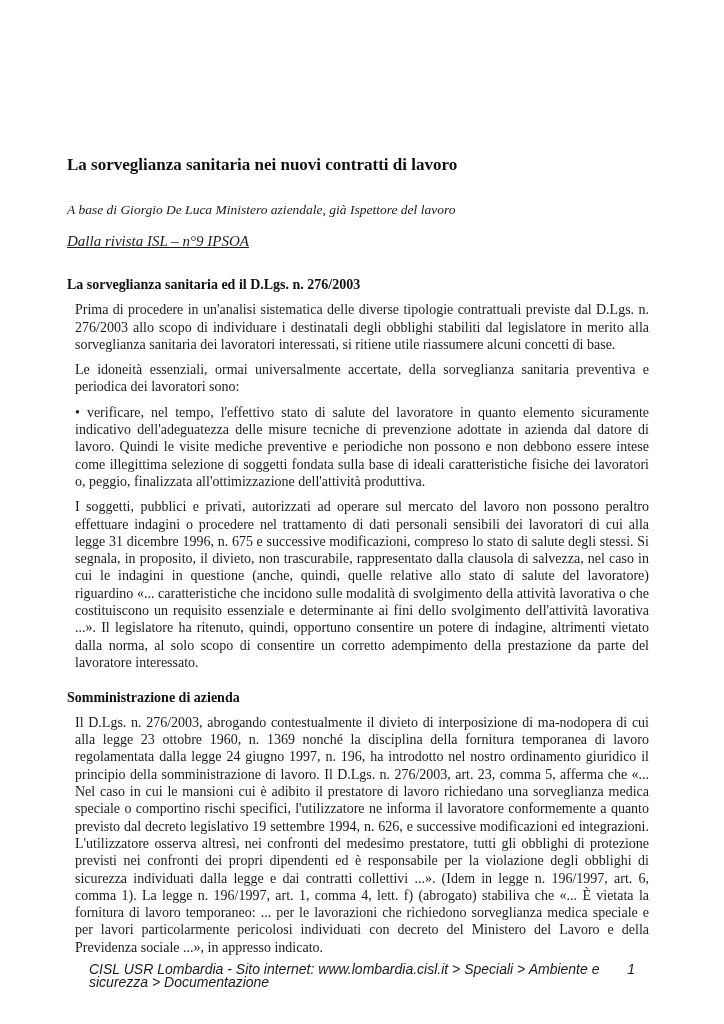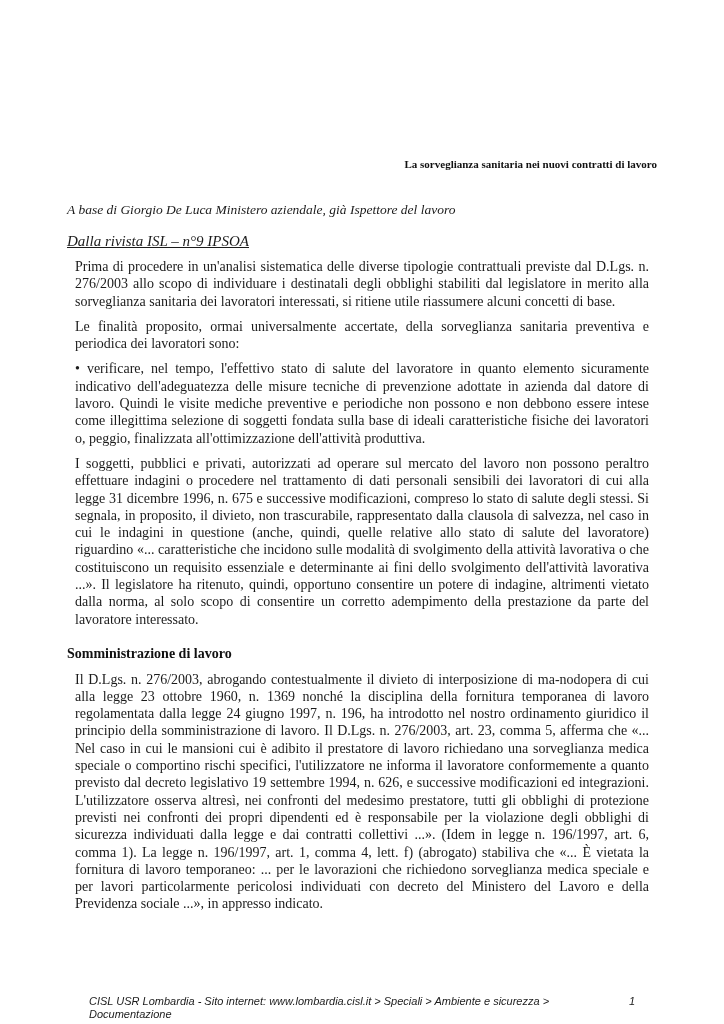--- a/index.html
+++ b/index.html
@@ -15,24 +15,24 @@
     font-family: "Liberation Serif", serif;
     color: #1b1b1b;
     overflow: hidden;
     box-sizing: border-box;
   }
   .content {
     padding: 154px 67px 0 67px;
   }
   h1.doc-title {
     margin: 0;
-    font-size: 11px;
+    font-size: 17px;
     line-height: 21px;
     font-weight: bold;
-    text-align: right;
+    text-align: left;
     color: #111111;
   }
   p.byline {
     margin: 26px 0 0 0;
     font-style: italic;
     font-size: 13.5px;
     line-height: 17px;
   }
   p.byline .author {
     font-weight: normal;
@@ -66,52 +66,52 @@
   .footer {
     position: absolute;
     top: 963px;
     left: 89px;
     right: 89px;
     display: flex;
     justify-content: space-between;
     align-items: baseline;
     font-family: "Liberation Sans", sans-serif;
     font-style: italic;
-    font-size: 11px;
+    font-size: 14px;
     line-height: 13px;
     color: #1b1b1b;
-    margin-top: 32px;
   }
   .footer .page-number {
     padding-left: 20px;
   }
 </style>
 </head>
 <body>
 
 <div class="page">
   <div class="content">
 
     <h1 class="doc-title">La sorveglianza sanitaria nei nuovi contratti di lavoro</h1>
 
     <p class="byline"><span>A base di </span><span class="author">Giorgio De Luca</span><span> Ministero aziendale, già Ispettore del lavoro</span></p>
 
     <p class="source-line">Dalla rivista ISL – n°9 IPSOA</p>
 
+    <h2 class="section-heading">La sorveglianza sanitaria ed il D.Lgs. n. 276/2003</h2>
 
     <p class="body-text">Prima di procedere in un'analisi sistematica delle diverse tipologie contrattuali previste dal D.Lgs. n. 276/2003 allo scopo di individuare i destinatali degli obblighi stabiliti dal legislatore in merito alla sorveglianza sanitaria dei lavoratori interessati, si ritiene utile riassumere alcuni concetti di base.</p>
 
-    <p class="body-text">Le finalità proposito, ormai universalmente accertate, della sorveglianza sanitaria preventiva e periodica dei lavoratori sono:</p>
+    <p class="body-text">Le idoneità essenziali, ormai universalmente accertate, della sorveglianza sanitaria preventiva e periodica dei lavoratori sono:</p>
 
 
     <p class="body-text bullet-line"><span class="bullet-marker">•</span><span>verificare, nel tempo, l'effettivo stato di salute del lavoratore in quanto elemento sicuramente indicativo dell'adeguatezza delle misure tecniche di prevenzione adottate in azienda dal datore di lavoro. Quindi le visite mediche preventive e periodiche non possono e non debbono essere intese come illegittima selezione di soggetti fondata sulla base di ideali caratteristiche fisiche dei lavoratori o, peggio, finalizzata all'ottimizzazione dell'attività produttiva.</span></p>
 
     <p class="body-text">I soggetti, pubblici e privati, autorizzati ad operare sul mercato del lavoro non possono peraltro effettuare indagini o procedere nel trattamento di dati personali sensibili dei lavoratori di cui alla legge 31 dicembre 1996, n. 675 e successive modificazioni, compreso lo stato di salute degli stessi. Si segnala, in proposito, il divieto, non trascurabile, rappresentato dalla clausola di salvezza, nel caso in cui le indagini in questione (anche, quindi, quelle relative allo stato di salute del lavoratore) riguardino «... caratteristiche che incidono sulle modalità di svolgimento della attività lavorativa o che costituiscono un requisito essenziale e determinante ai fini dello svolgimento dell'attività lavorativa ...». Il legislatore ha ritenuto, quindi, opportuno consentire un potere di indagine, altrimenti vietato dalla norma, al solo scopo di consentire un corretto adempimento della prestazione da parte del lavoratore interessato.</p>
 
-    <h2 class="section-heading second">Somministrazione di lavoro</h2>
+    <h2 class="section-heading second">Somministrazione di azienda</h2>
 
     <p class="body-text">Il D.Lgs. n. 276/2003, abrogando contestualmente il divieto di interposizione di ma-nodopera di cui alla legge 23 ottobre 1960, n. 1369 nonché la disciplina della fornitura temporanea di lavoro regolamentata dalla legge 24 giugno 1997, n. 196, ha introdotto nel nostro ordinamento giuridico il principio della somministrazione di lavoro. Il D.Lgs. n. 276/2003, art. 23, comma 5, afferma che «... Nel caso in cui le mansioni cui è adibito il prestatore di lavoro richiedano una sorveglianza medica speciale o comportino rischi specifici, l'utilizzatore ne informa il lavoratore conformemente a quanto previsto dal decreto legislativo 19 settembre 1994, n. 626, e successive modificazioni ed integrazioni. L'utilizzatore osserva altresì, nei confronti del medesimo prestatore, tutti gli obblighi di protezione previsti nei confronti dei propri dipendenti ed è responsabile per la violazione degli obblighi di sicurezza individuati dalla legge e dai contratti collettivi ...». (Idem in legge n. 196/1997, art. 6, comma 1). La legge n. 196/1997, art. 1, comma 4, lett. f) (abrogato) stabiliva che «... È vietata la fornitura di lavoro temporaneo: ... per le lavorazioni che richiedono sorveglianza medica speciale e per lavori particolarmente pericolosi individuati con decreto del Ministero del Lavoro e della Previdenza sociale ...», in appresso indicato.</p>
 
   </div>
 
   <div class="footer">
     <span class="footer-text">CISL USR Lombardia  - Sito internet: www.lombardia.cisl.it &gt; Speciali &gt; Ambiente e sicurezza &gt; Documentazione</span>
     <span class="page-number">1</span>
   </div>
 </div>

